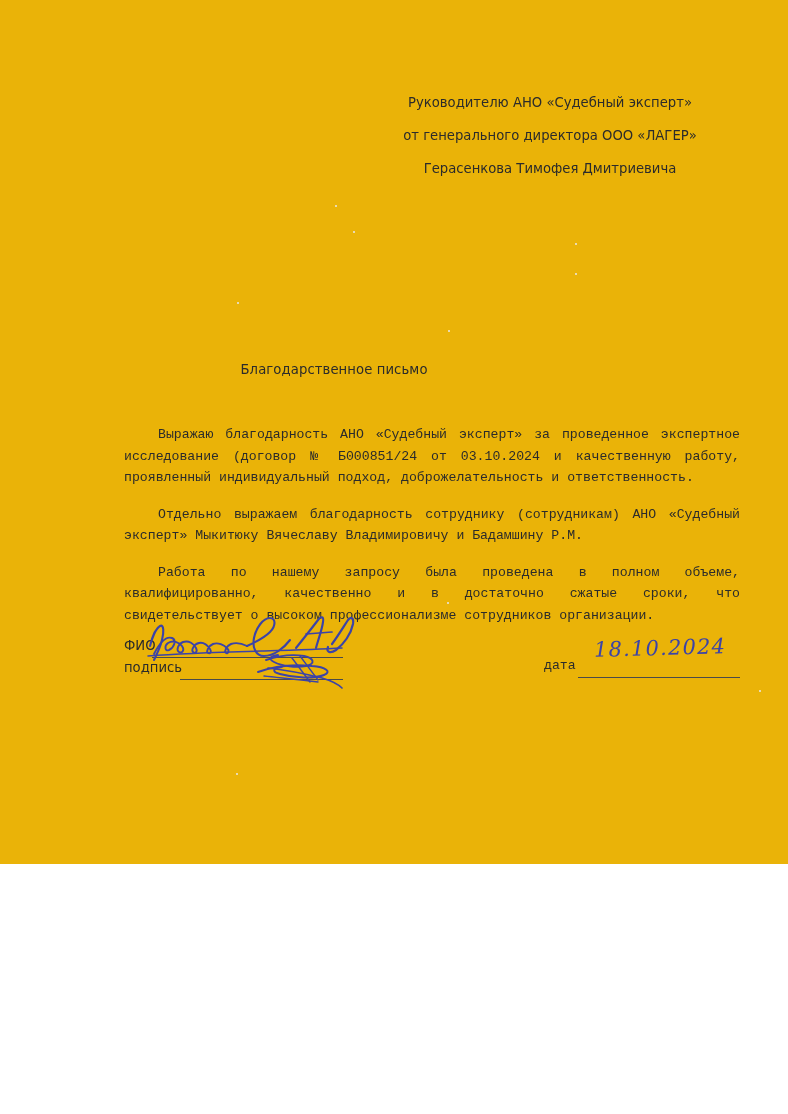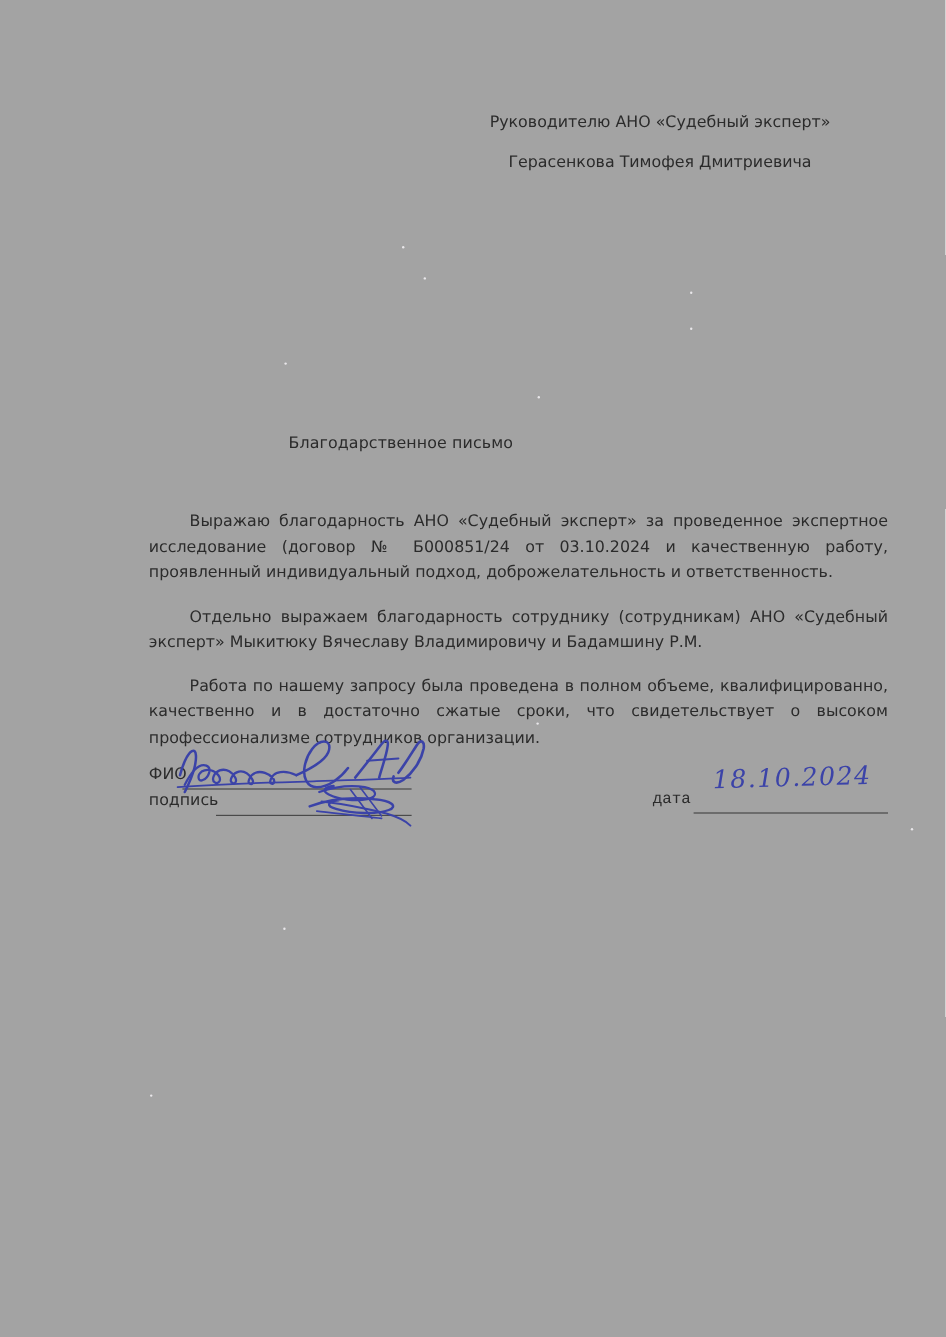--- a/index.html
+++ b/index.html
@@ -4,22 +4,22 @@
 <title>Благодарственное письмо</title>
 <style>
   html, body {
     margin: 0;
     padding: 0;
     background: #ffffff;
   }
   .page {
     position: relative;
     width: 788px;
-    height: 1114px;
-    background: #a3a3a3;
+    height: 864px;
+    background: #eab308;
     overflow: hidden;
     font-family: "DejaVu Sans", "Liberation Sans", sans-serif;
     color: #231f20;
   }
 
   
   .addressee {
     position: absolute;
     left: 400px;
     top: 86px;
@@ -58,20 +58,21 @@
   }
   .para {
     text-align: justify;
     text-justify: inter-word;
     font-size: 13.2px;
     line-height: 21.5px;
     color: #2b2b2b;
     text-indent: 34px;
     margin: 0 12px 15px 0;
     hyphens: none;
+    font-family: Liberation Mono, monospace;
   }
   .para:last-child { margin-bottom: 0; }
 
   
   .sig-area {
     position: absolute;
     left: 0;
     top: 612px;
     width: 788px;
     height: 90px;
@@ -134,20 +135,21 @@
   <div class="speck" style="left:575px;top:273px;"></div>
   <div class="speck" style="left:237px;top:302px;"></div>
   <div class="speck" style="left:448px;top:330px;"></div>
   <div class="speck" style="left:236px;top:773px;"></div>
   <div class="speck" style="left:125px;top:912px;"></div>
   <div class="speck" style="left:759px;top:690px;"></div>
   <div class="speck" style="left:447px;top:602px;"></div>
 
   <div class="addressee">
     <div class="line">Руководителю АНО «Судебный эксперт»</div>
+    <div class="line">от генерального директора ООО «ЛАГЕР»</div>
     <div class="line">Герасенкова Тимофея Дмитриевича</div>
   </div>
 
   <div class="doc-title">
     <span class="inner">Благодарственное письмо</span>
   </div>
 
   <div class="body-block">
     <p class="para">Выражаю благодарность АНО «Судебный эксперт» за проведенное экспертное исследование (договор № Б000851/24 от 03.10.2024 и качественную работу, проявленный индивидуальный подход, доброжелательность и ответственность.</p>
     <p class="para">Отдельно выражаем благодарность сотруднику (сотрудникам) АНО «Судебный эксперт» Мыкитюку Вячеславу Владимировичу и Бадамшину Р.М.</p>

